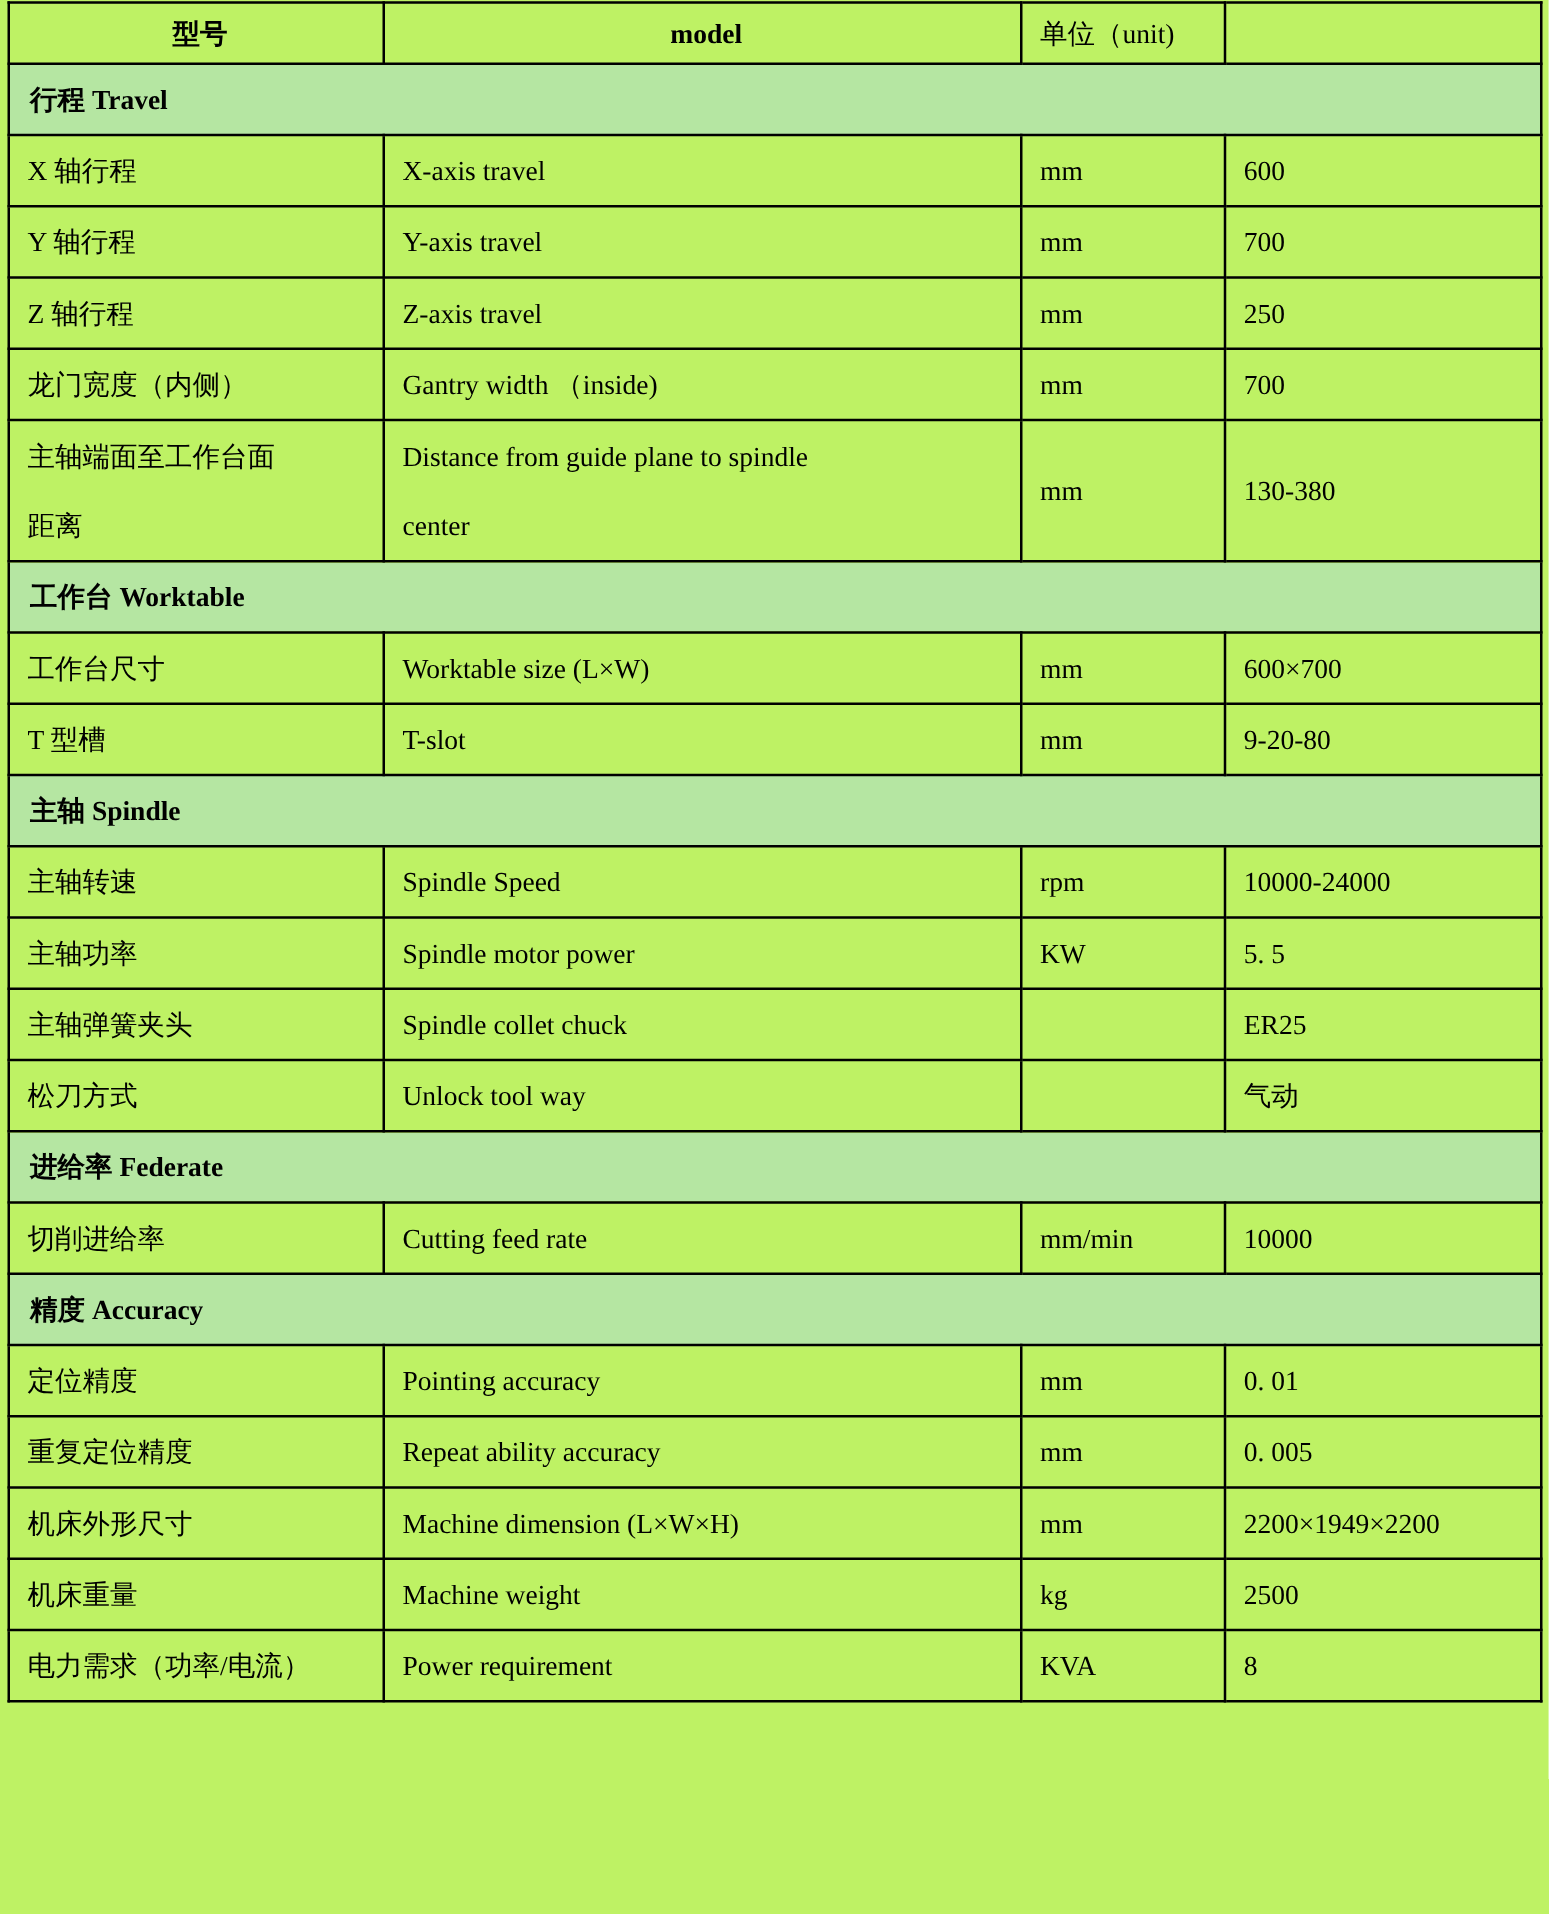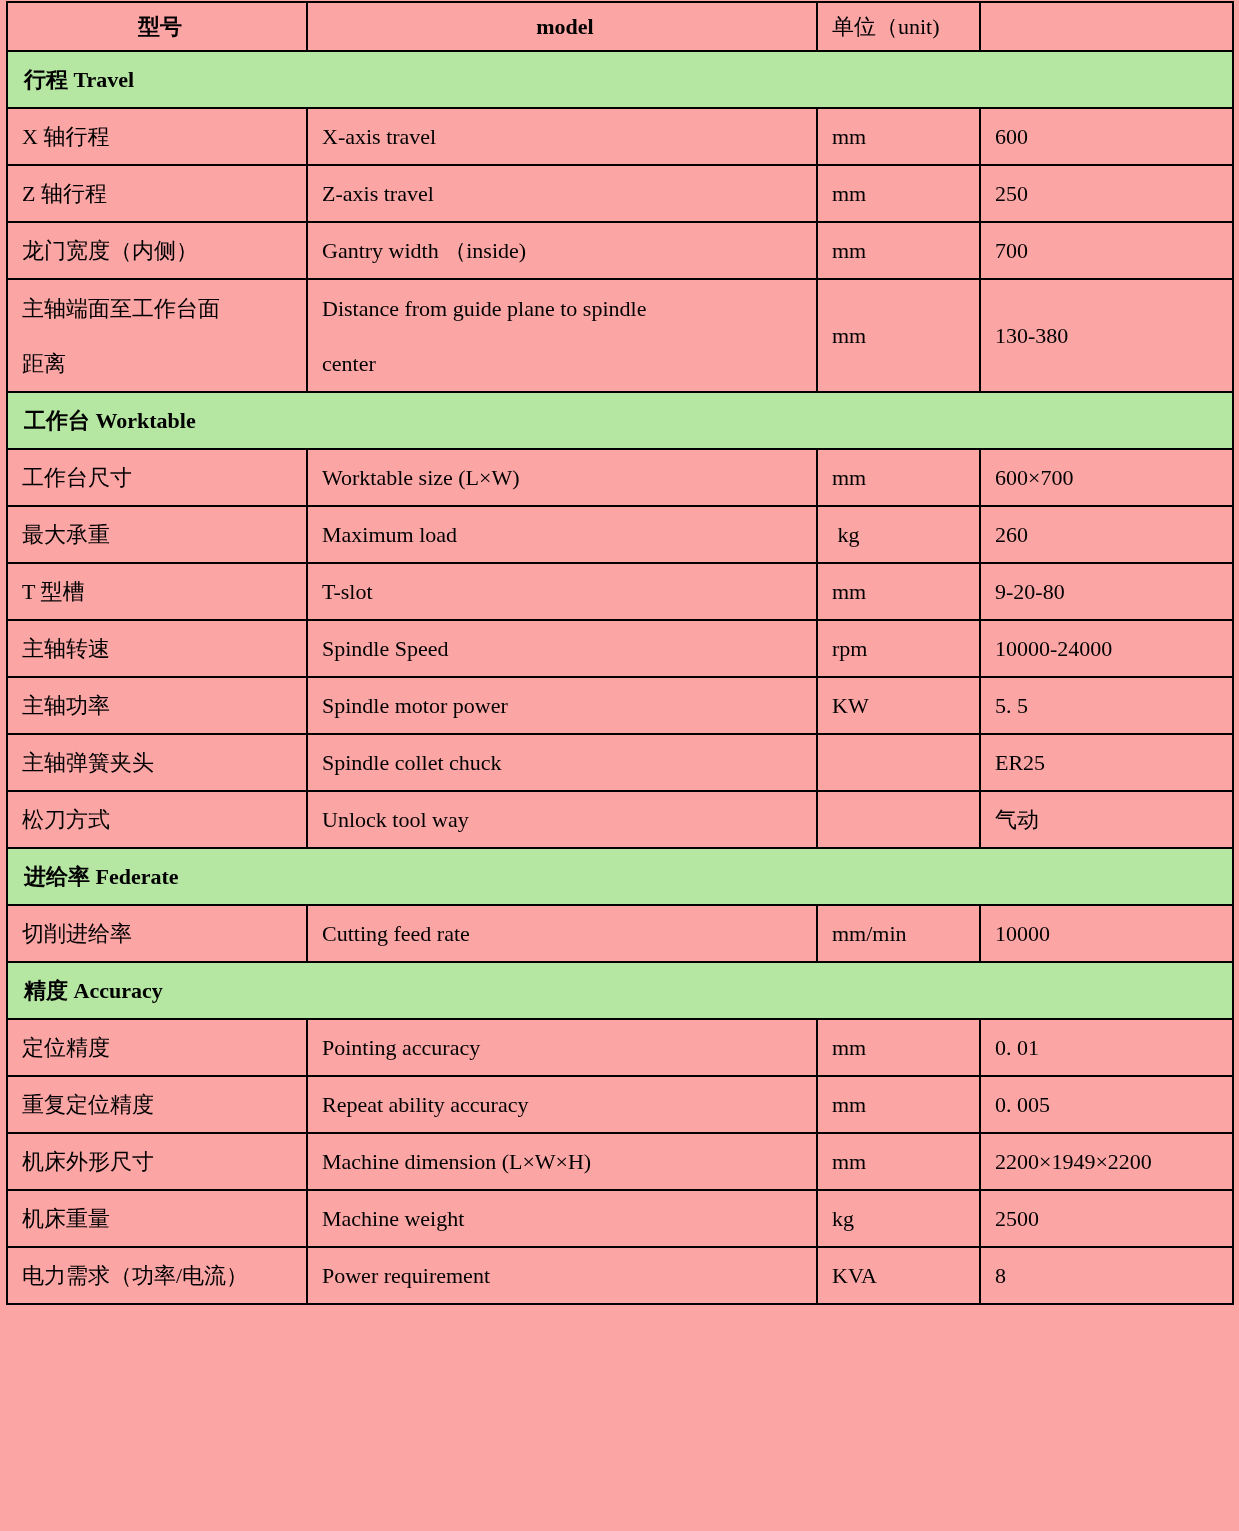--- a/index.html
+++ b/index.html
@@ -4,21 +4,21 @@
 <style>
   html, body {
     margin: 0;
     padding: 0;
     background: #ffffff;
   }
   .page {
     position: relative;
     width: 1239px;
     height: 1531px;
-    background: #fca5a5;
+    background: #bef264;
     font-family: "Liberation Serif", "DejaVu Serif", serif;
     color: #000000;
     overflow: hidden;
   }
   table.spec {
     border-collapse: collapse;
     table-layout: fixed;
     margin: 1px 0 0 6px;
     width: 1226px;
   }
@@ -66,20 +66,26 @@
     <tr class="section-row">
       <td colspan="4">行程 Travel</td>
     </tr>
     <tr class="data-row">
       <td>X 轴行程</td>
       <td>X-axis travel</td>
       <td>mm</td>
       <td>600</td>
     </tr>
     <tr class="data-row">
+      <td>Y 轴行程</td>
+      <td>Y-axis travel</td>
+      <td>mm</td>
+      <td>700</td>
+    </tr>
+    <tr class="data-row">
       <td>Z 轴行程</td>
       <td>Z-axis travel</td>
       <td>mm</td>
       <td>250</td>
     </tr>
     <tr class="data-row">
       <td>龙门宽度（内侧）</td>
       <td>Gantry width （inside)</td>
       <td>mm</td>
       <td>700</td>
@@ -96,32 +102,29 @@
     <tr class="section-row">
       <td colspan="4">工作台 Worktable</td>
     </tr>
     <tr class="data-row">
       <td>工作台尺寸</td>
       <td>Worktable size (L×W)</td>
       <td>mm</td>
       <td>600×700</td>
     </tr>
     <tr class="data-row">
-      <td>最大承重</td>
-      <td>Maximum load</td>
-      <td> kg</td>
-      <td>260</td>
-    </tr>
-    <tr class="data-row">
       <td>T 型槽</td>
       <td>T-slot</td>
       <td>mm</td>
       <td>9-20-80</td>
     </tr>
 
+    <tr class="section-row">
+      <td colspan="4">主轴 Spindle</td>
+    </tr>
     <tr class="data-row">
       <td>主轴转速</td>
       <td>Spindle Speed</td>
       <td>rpm</td>
       <td>10000-24000</td>
     </tr>
     <tr class="data-row">
       <td>主轴功率</td>
       <td>Spindle motor power</td>
       <td>KW</td>

